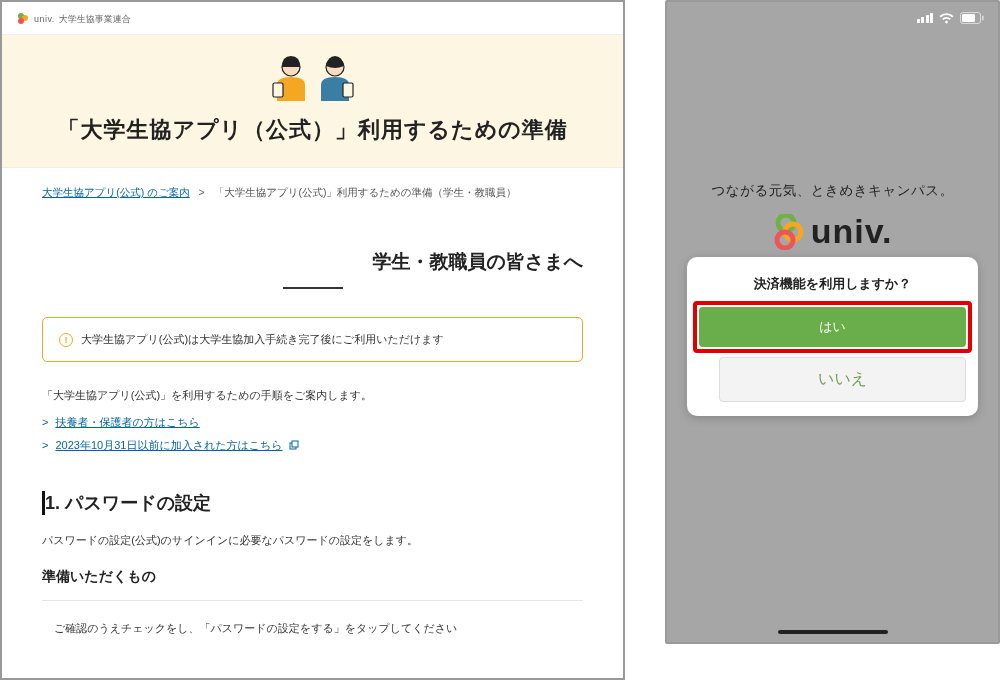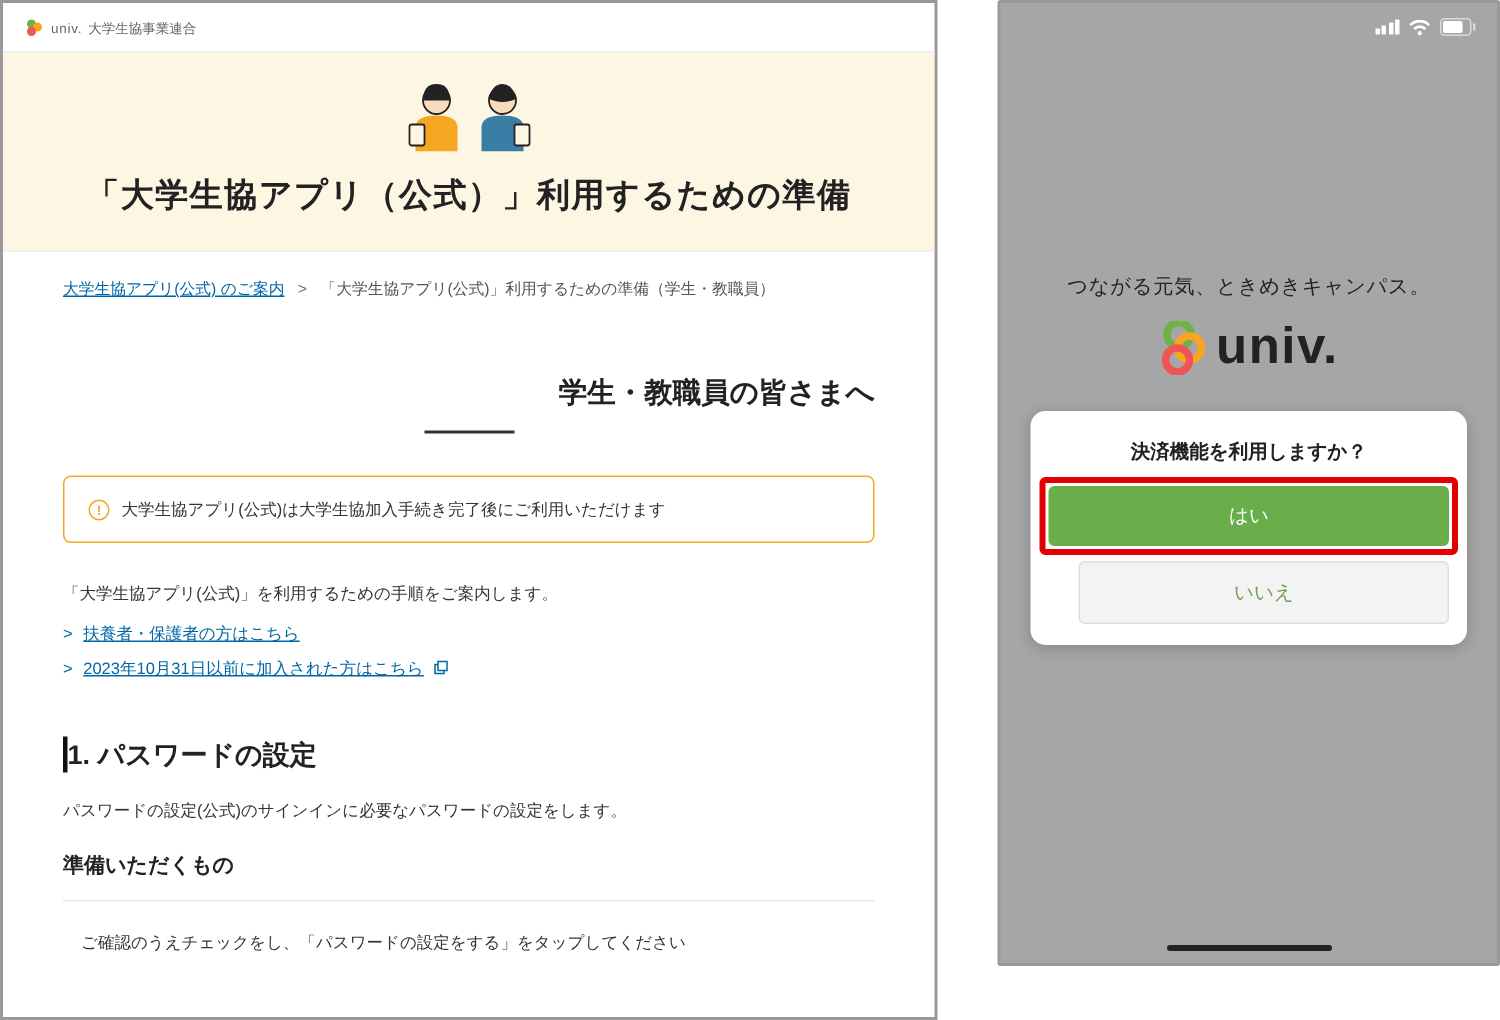--- a/index.html
+++ b/index.html
@@ -40,25 +40,25 @@
 .check-line { font-size: 11px; color: #333; padding: 0 12px; }
 .right-panel { width: 348px; height: 644px; border: 2px solid #999; background: #a6a6a6; border-radius: 2px; position: relative; overflow: hidden; }
 .status-bar { position: absolute; top: 10px; right: 14px; display: flex; align-items: center; gap: 6px; color: #fff; }
 .sig-bars { display: inline-flex; align-items: flex-end; gap: 1.5px; }
 .sig-bars span { width: 3px; background: #fff; border-radius: 0.5px; }
 .wifi-ico svg, .batt-ico svg { display:block; }
 .splash { position: absolute; top: 180px; left: 0; right: 0; text-align: center; color: #222; }
 .splash-tag { font-size: 13.5px; font-weight: 500; letter-spacing: 0.5px; margin-bottom: 12px; }
 .splash-logo { display: inline-flex; align-items: center; gap: 6px; }
 .splash-logo-txt { font-size: 34px; font-weight: 700; letter-spacing: 1px; }
-.dialog { position: absolute; top: 272px; left: 20px; right: 20px; background: #fff; border-radius: 10px; padding: 18px 12px 14px; box-shadow: 0 2px 10px rgba(0,0,0,0.2); }
+.dialog { position: absolute; top: 255px; left: 20px; right: 20px; background: #fff; border-radius: 10px; padding: 18px 12px 14px; box-shadow: 0 2px 10px rgba(0,0,0,0.2); }
 .dialog-title { text-align: center; font-size: 13px; font-weight: 600; color: #222; margin-bottom: 14px; }
 .btn-yes { background: #69ae4a; color: #fff; text-align: center; padding: 11px 0; border-radius: 4px; font-size: 13px; cursor: pointer; margin-bottom: 10px; position: relative; }
 .red-ring { position: absolute; inset: -6px; border: 4px solid #e20000; border-radius: 4px; pointer-events: none; }
-.btn-no { background: #f3f3f3; border: 1px solid #ddd; color: #6f9e55; text-align: center; padding: 11px 0; border-radius: 4px; font-size: 13px; cursor: pointer; margin-left: 20px; }
+.btn-no { background: #f3f3f3; border: 1px solid #ddd; color: #6f9e55; text-align: center; padding: 11px 0; border-radius: 4px; font-size: 16px; cursor: pointer; margin-left: 20px; }
 .home-ind { position: absolute; bottom: 8px; left: 50%; width: 110px; height: 4px; background: #222; border-radius: 2px; transform: translateX(-50%); }
 </style>
 </head>
 <body>
 
 <div class="canvas">
 
   <div class="left-panel">
     <div class="header">
       <div class="logo-block">

